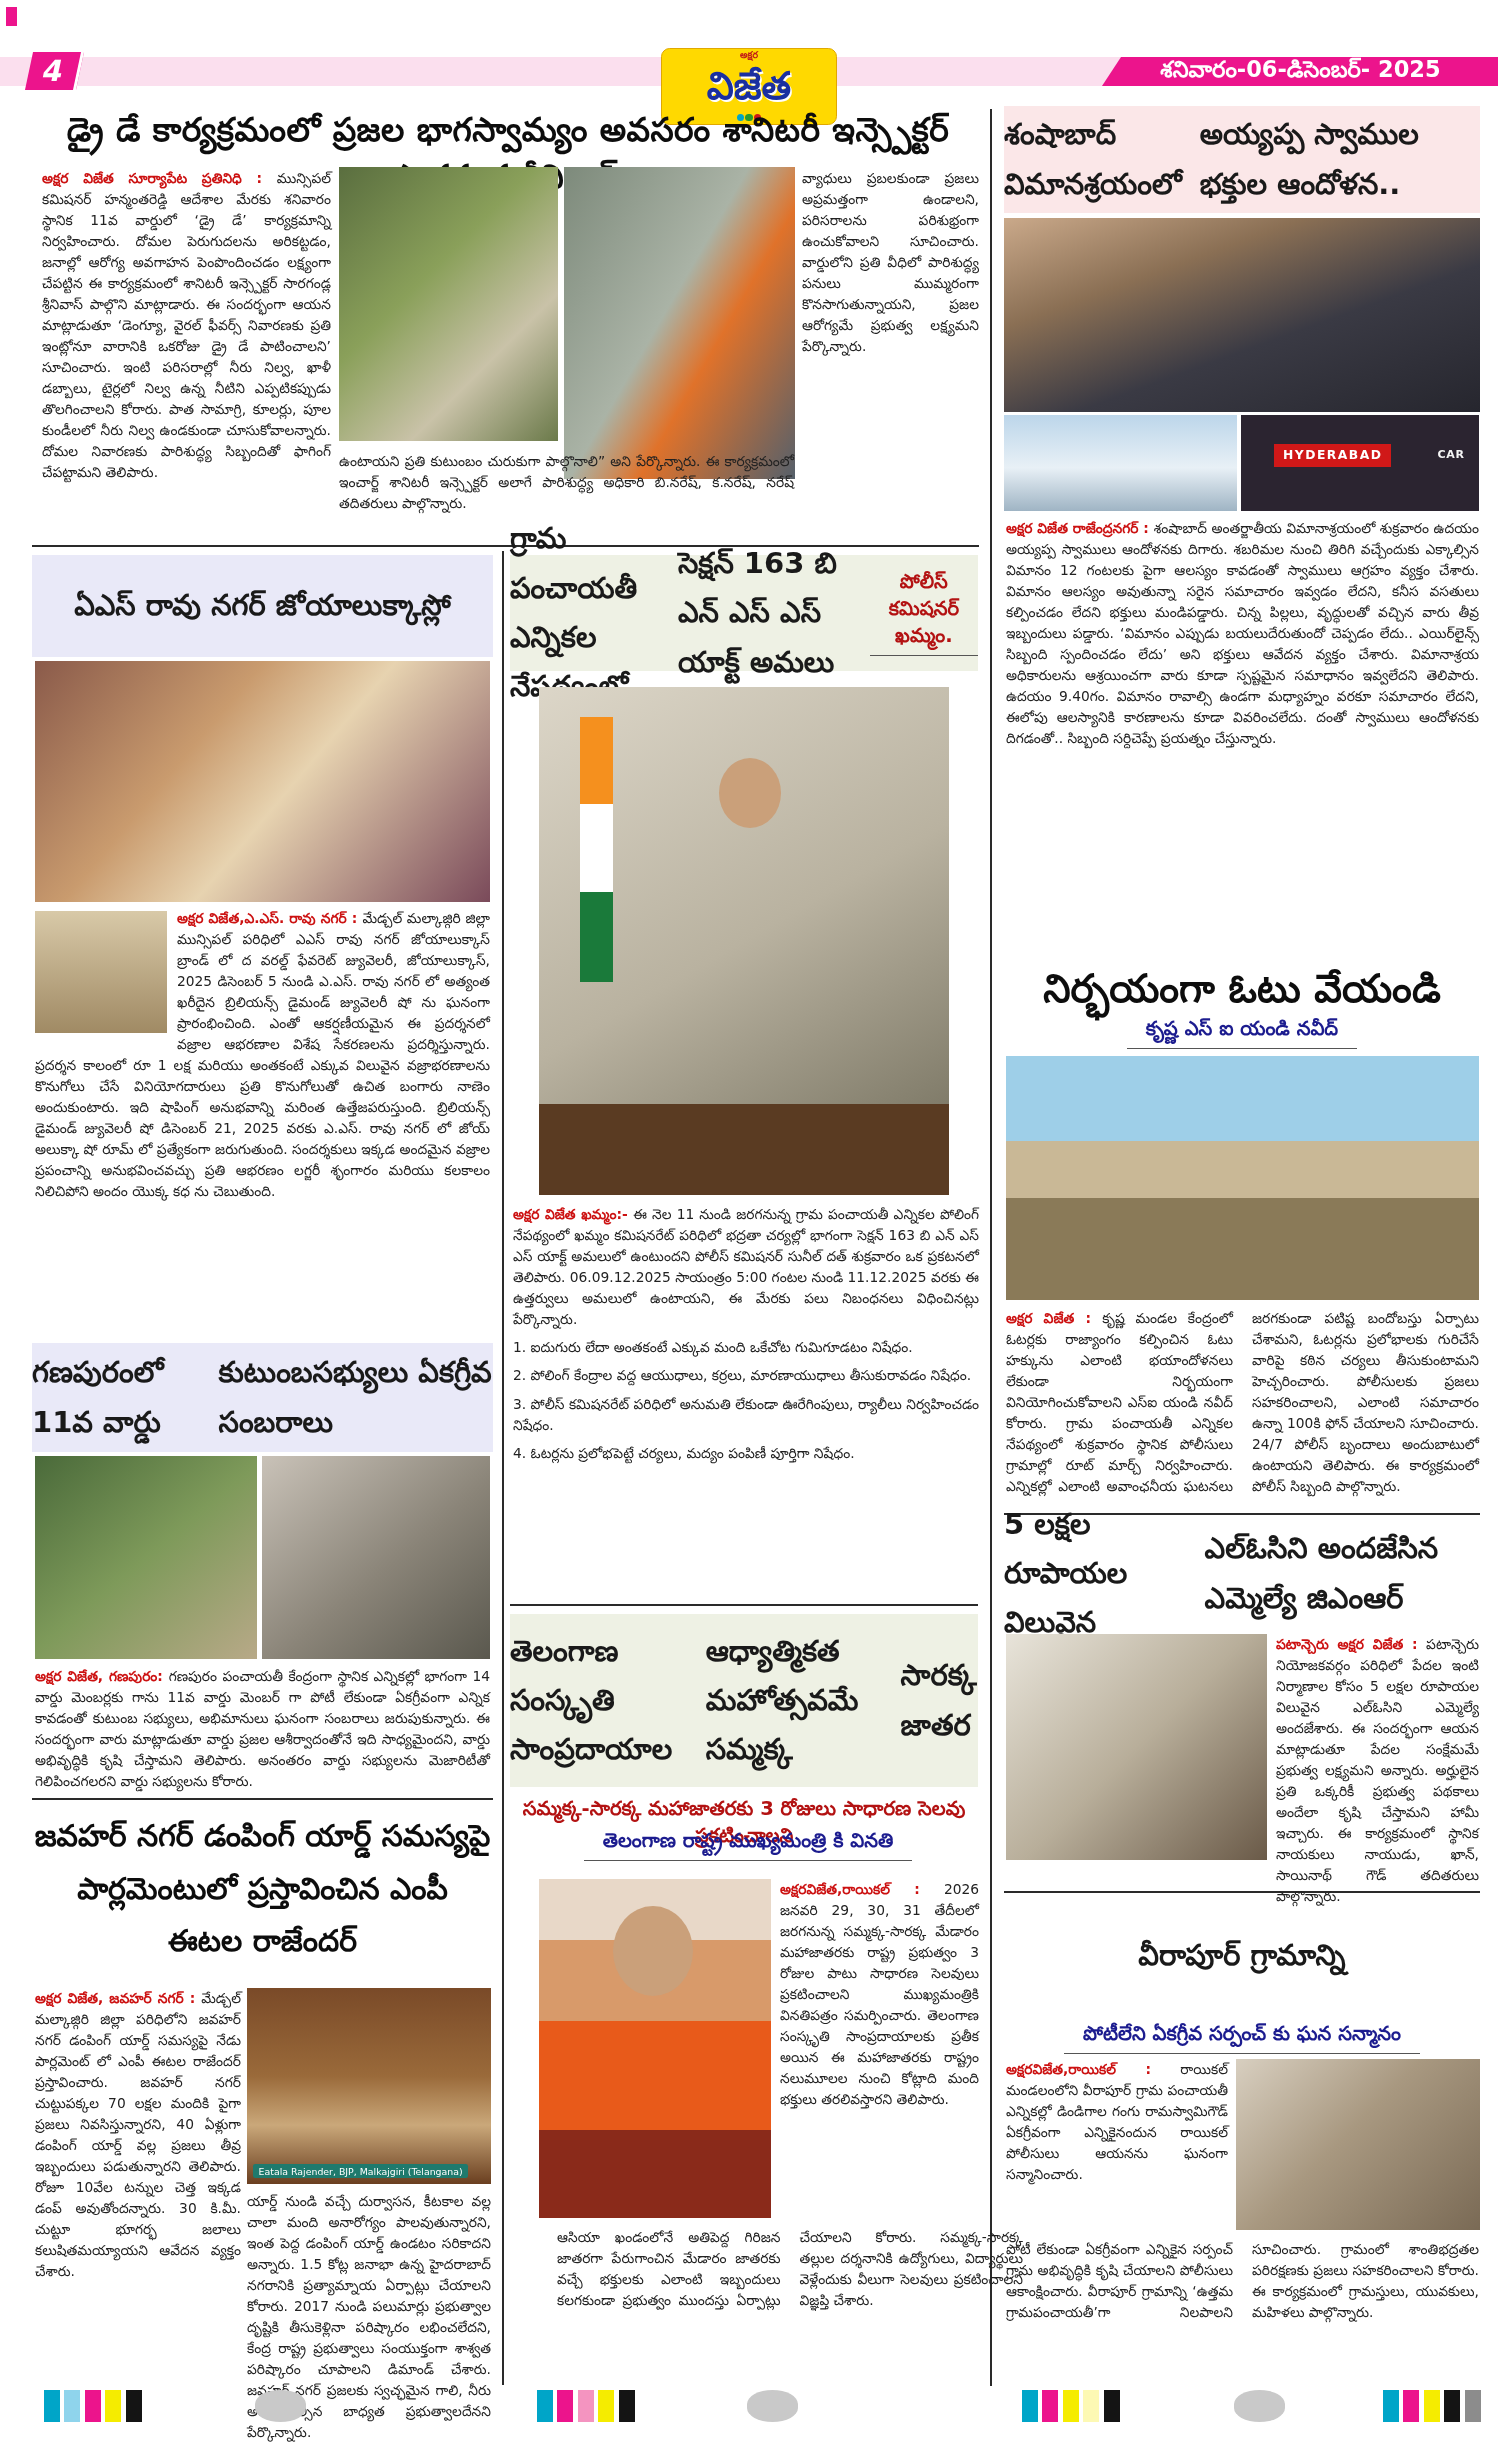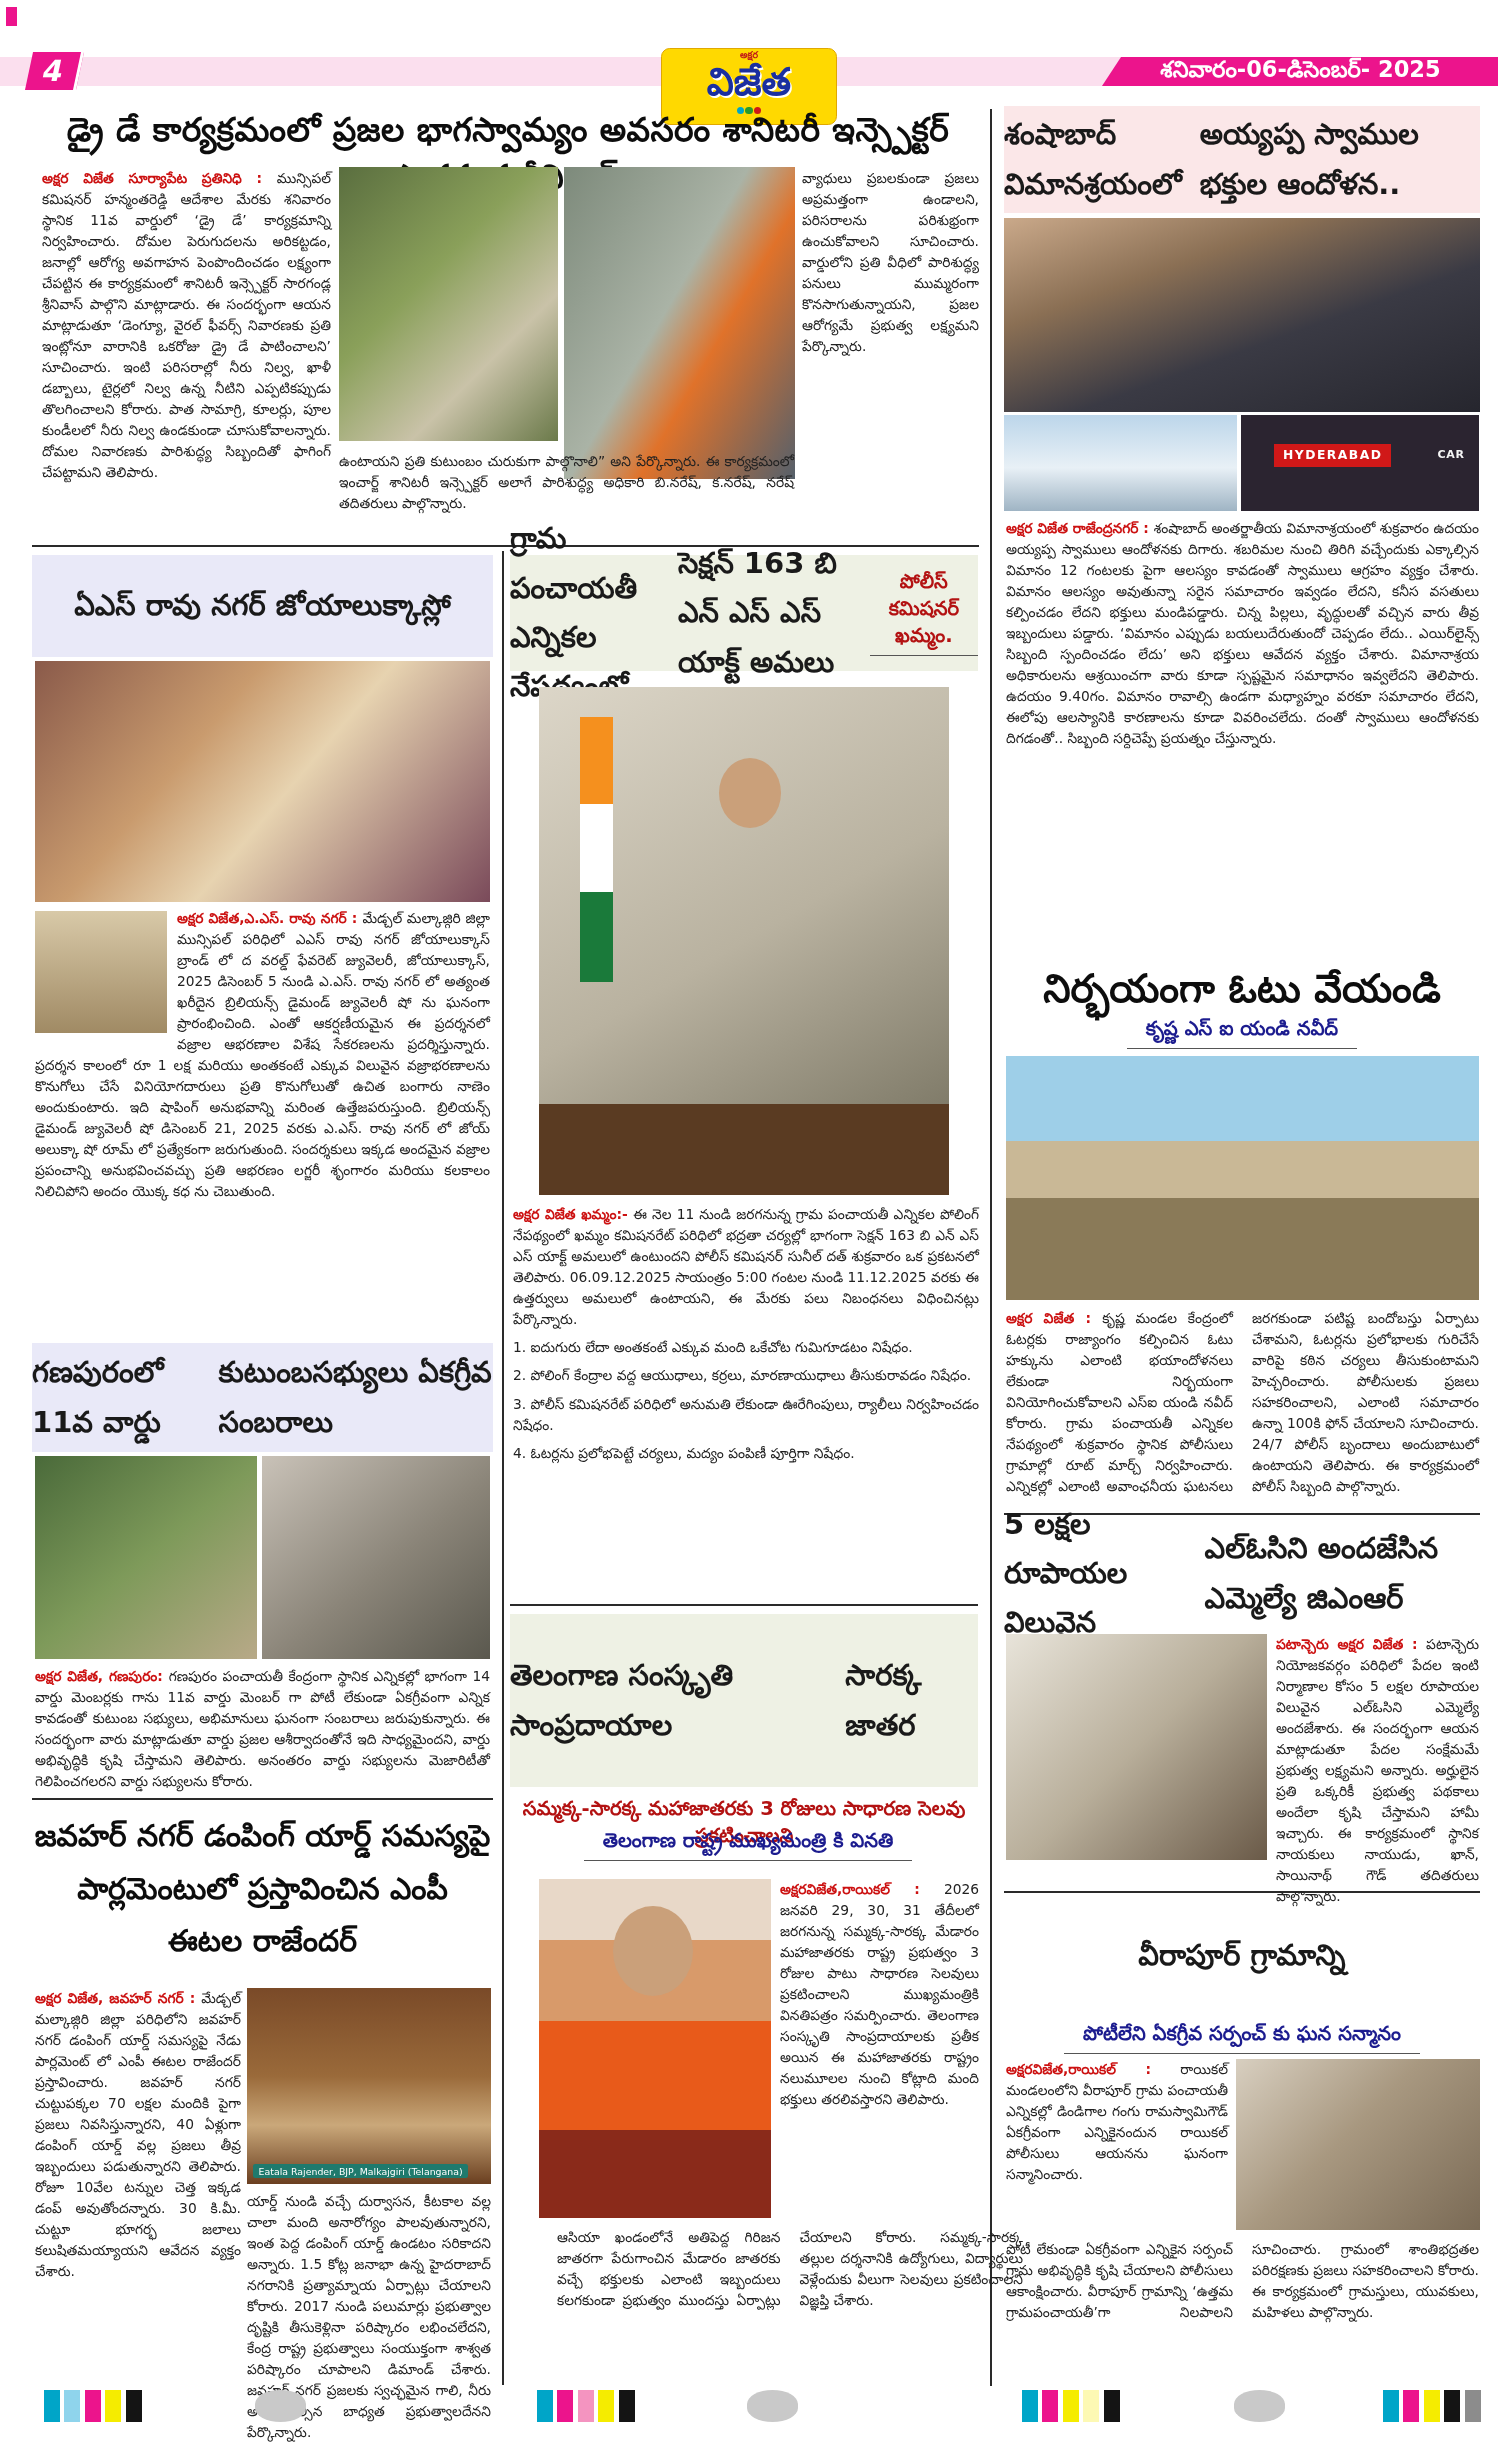--- a/index.html
+++ b/index.html
@@ -9,21 +9,21 @@
   
   .reg-mark{background:#ec148c;}
   .mast-strip{background:#fbdfee;}
   .pagenum{background:#ec148c;color:#fff;font-weight:bold;font-size:29px;
            display:flex;align-items:center;justify-content:center;transform:skewX(-12deg);
            border-right:3.6px solid #fff;}
   .date-strip{background:#ec148c;color:#fff;font-weight:bold;font-size:22.5px;
               display:flex;align-items:center;justify-content:center;
               clip-path:polygon(19px 0,100% 0,100% 100%,0 100%);}
   .logo-box{background:#ffd900;border-radius:8.7px;border:1.5px solid #e0a800;
-            display:flex;flex-direction:column;align-items:center;justify-content:flex-start;overflow:hidden;}
+            display:flex;flex-direction:column;align-items:center;justify-content:space-between;overflow:hidden;}
   .logo-main{color:#1a2fa0;font-weight:bold;font-size:38px;line-height:1.05;
              text-shadow:1.5px 1.5px 0 #fff;}
   .logo-tag{color:#c01818;font-size:9.4px;font-weight:bold;}
   .logo-dots span{display:inline-block;width:7.3px;height:7.3px;border-radius:50%;margin:0 0.7px;}
   
   .headline{font-weight:bold;color:#0d0d0d;text-align:center;}
   .hl-main{font-size:33px;letter-spacing:0.4px;}
   .hl-box{display:flex;flex-direction:row;align-items:center;justify-content:center;}
   .hl-box .line{font-size:29px;font-weight:bold;line-height:1.7;}
   .hl-vote{font-size:39px;font-weight:900;}
@@ -172,20 +172,21 @@
   </div>
   <div class="photo" style="left:247px;top:1988px;width:244px;height:196px;background:linear-gradient(#7a4a28,#9a6a3a 45%,#caa87a 70%,#6a3f20);">
     <span class="ph-label">Eatala Rajender, BJP, Malkajgiri (Telangana)</span>
   </div>
   <div class="abs body-text" style="left:247px;top:2191px;width:244px;height:210px;">
     <span>యార్డ్ నుండి వచ్చే దుర్వాసన, కీటకాల వల్ల చాలా మంది అనారోగ్యం పాలవుతున్నారని, ఇంత పెద్ద డంపింగ్ యార్డ్ ఉండటం సరికాదని అన్నారు. 1.5 కోట్ల జనాభా ఉన్న హైదరాబాద్ నగరానికి ప్రత్యామ్నాయ ఏర్పాట్లు చేయాలని కోరారు. 2017 నుండి పలుమార్లు ప్రభుత్వాల దృష్టికి తీసుకెళ్లినా పరిష్కారం లభించలేదని, కేంద్ర రాష్ట్ర ప్రభుత్వాలు సంయుక్తంగా శాశ్వత పరిష్కారం చూపాలని డిమాండ్ చేశారు. జవహర్ నగర్ ప్రజలకు స్వచ్ఛమైన గాలి, నీరు అందించాల్సిన బాధ్యత ప్రభుత్వాలదేనని పేర్కొన్నారు.</span>
   </div>
 
   <div class="abs hl-box bg-grn" style="left:510px;top:1614px;width:468px;height:173px;">
     <div class="line">తెలంగాణ సంస్కృతి సాంప్రదాయాల</div>
+    <div class="line">ఆధ్యాత్మికత మహోత్సవమే సమ్మక్క</div>
     <div class="line">సారక్క జాతర</div>
   </div>
   <div class="abs sub-red" style="left:510px;top:1797px;width:468px;">సమ్మక్క-సారక్క మహాజాతరకు 3 రోజులు సాధారణ సెలవు ప్రకటించాలని</div>
   <div class="abs sub-blue" style="left:514px;top:1829px;width:468px;">
     <span class="sub-underline">తెలంగాణ రాష్ట్ర ముఖ్యమంత్రి కి వినతి</span>
   </div>
   <div class="photo" style="left:539px;top:1879px;width:232px;height:339px;background:linear-gradient(#e8d8c8 0 18%,#d89a6a 18% 42%,#e85a1a 42% 74%,#8a2a1a 74% 100%);">
     <span class="face" style="left:32%;top:8%;width:80px;height:90px;"></span>
   </div>
   <div class="abs body-text" style="left:780px;top:1879px;width:199px;height:339px;">

